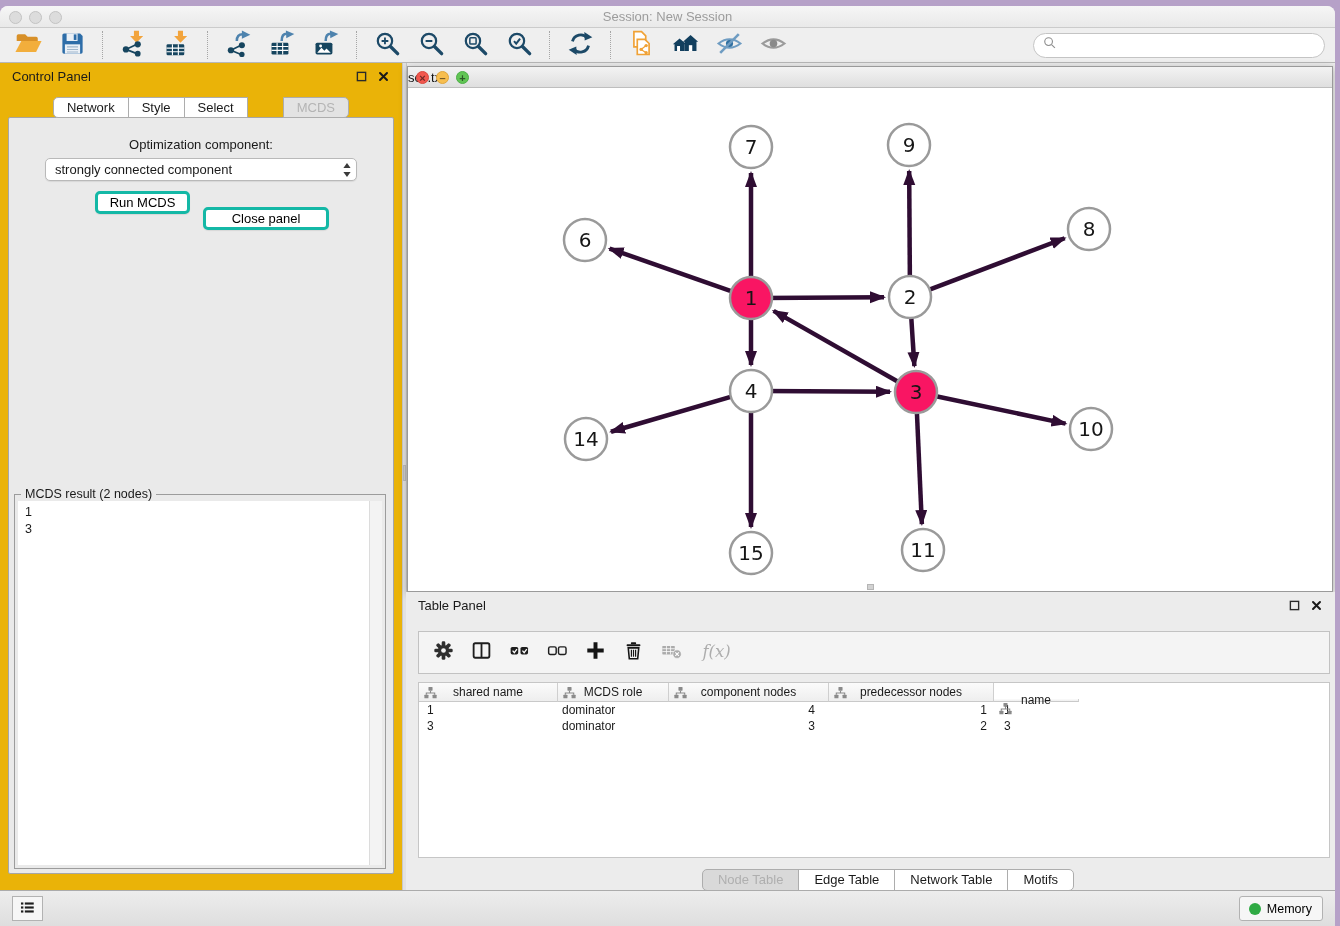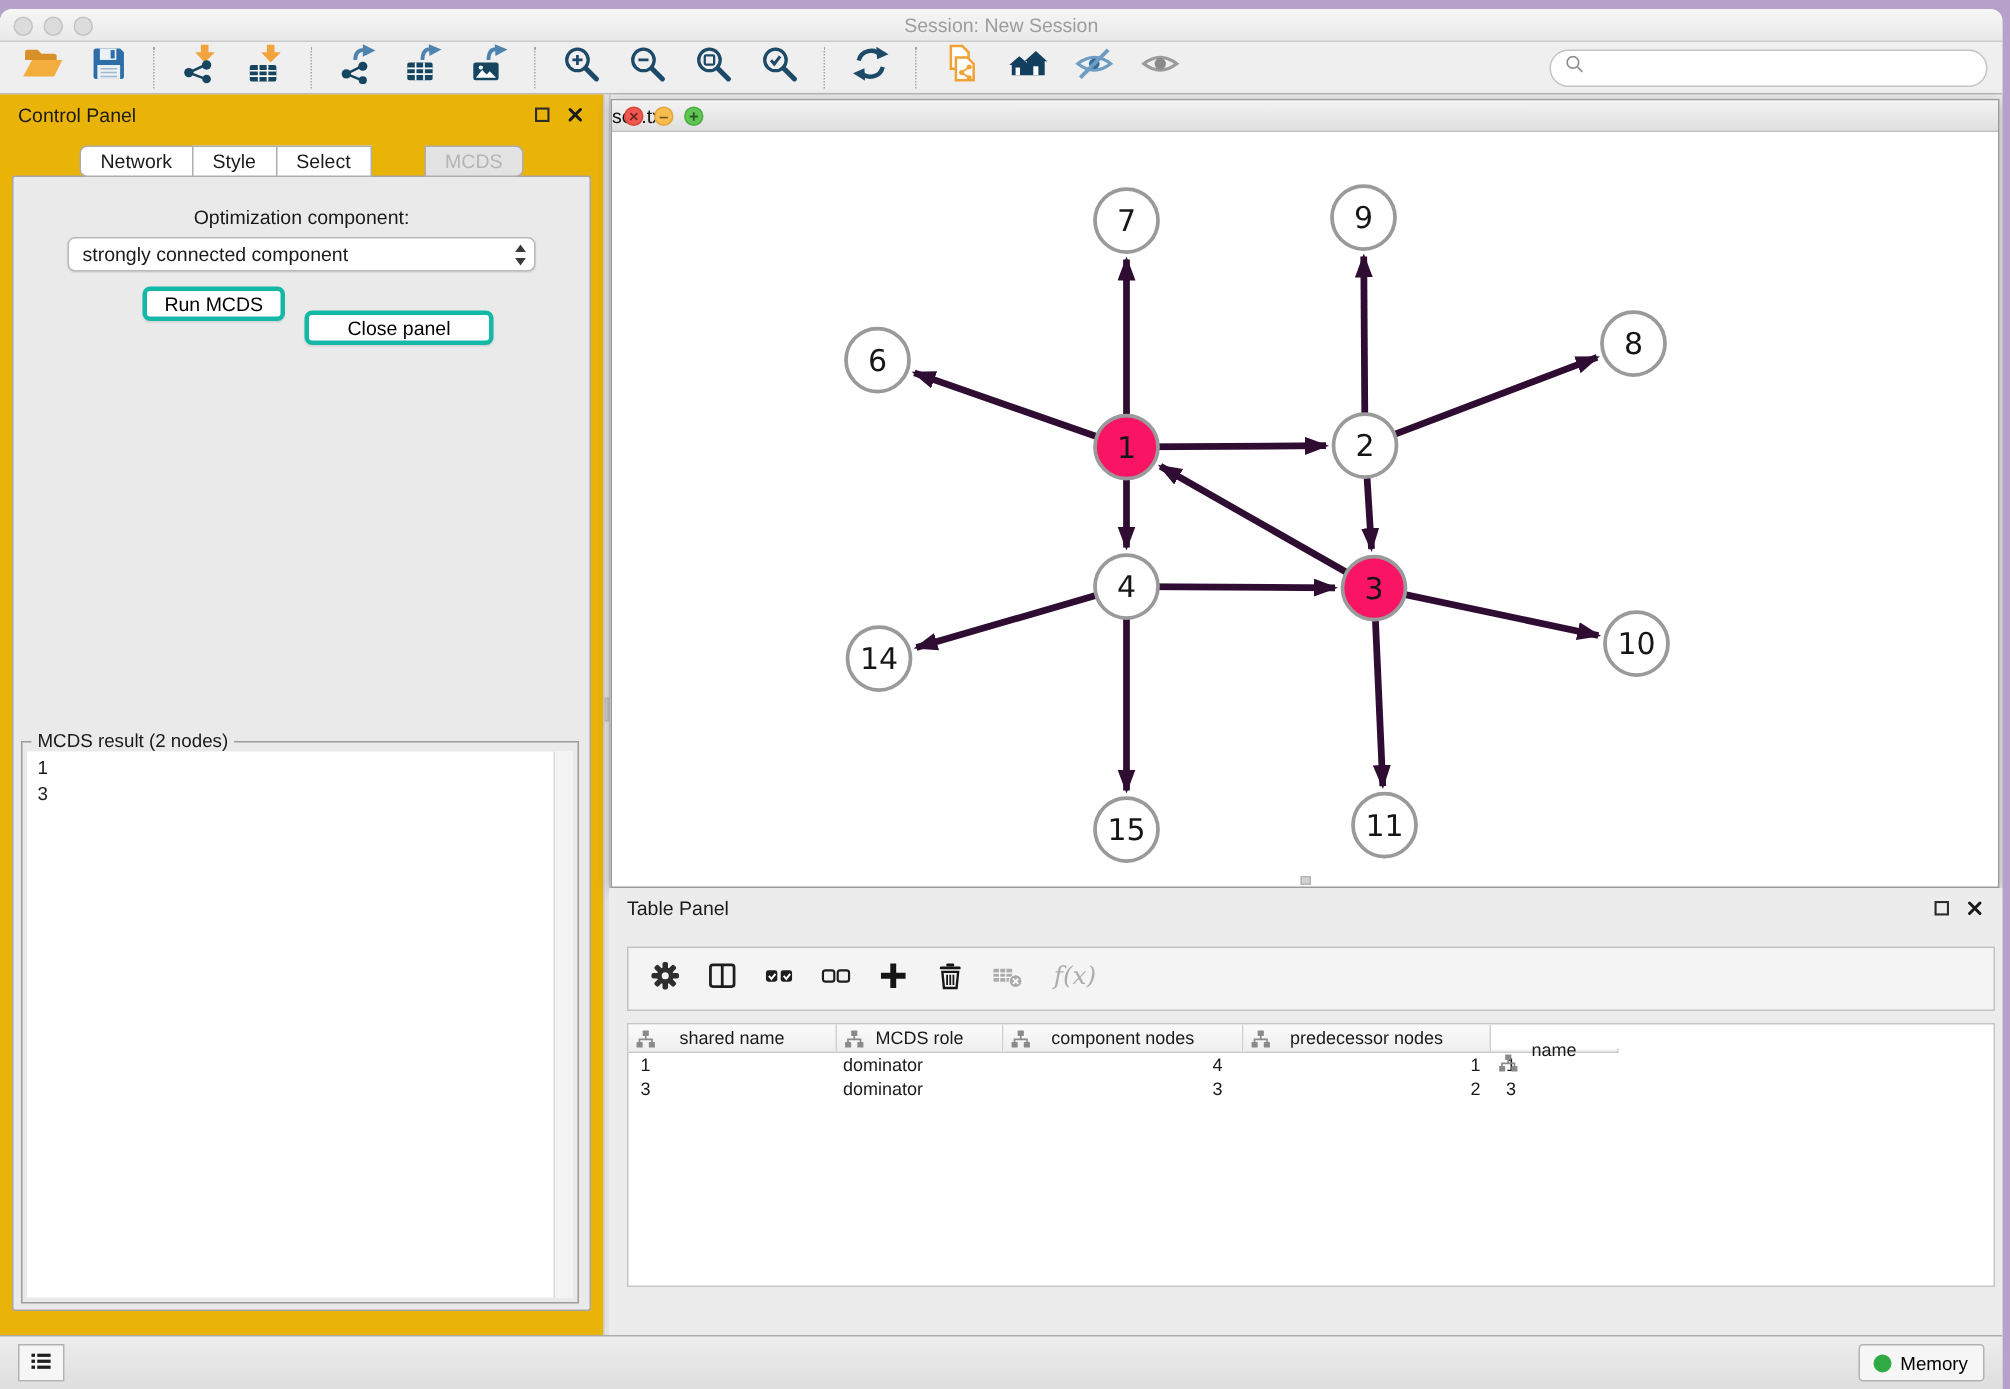--- a/index.html
+++ b/index.html
@@ -506,20 +506,26 @@
           </div>
           <div class="tr">
             <div class="td" style="width: 139px; text-align: left; padding-left: 8px; padding-right: 0px;">3</div>
             <div class="td" style="width: 111px; text-align: left; padding-left: 4px; padding-right: 0px;">dominator</div>
             <div class="td" style="width: 160px; text-align: right; padding-left: 0px; padding-right: 14px;">3</div>
             <div class="td" style="width: 165px; text-align: right; padding-left: 0px; padding-right: 7px;">2</div>
             <div class="td" style="width: 85px; text-align: left; padding-left: 10px; padding-right: 0px;">3</div>
           </div>
         </div>
     </div>
+    <div class="tp-tabs" id="table-tabs">
+        <div class="tab selected">Node Table</div>
+        <div class="tab">Edge Table</div>
+        <div class="tab">Network Table</div>
+        <div class="tab">Motifs</div>
+      </div>
   </div>
 
   <div class="statusbar">
     <button class="sb-left">
         <span><svg viewBox="0 0 32 32">
             <g fill="#1E1E1E">
               <rect x="5" y="7.5" width="4" height="3.6"></rect>
               <rect x="11.5" y="7.5" width="15" height="3.6"></rect>
               <rect x="5" y="14.2" width="4" height="3.6"></rect>
               <rect x="11.5" y="14.2" width="15" height="3.6"></rect>

